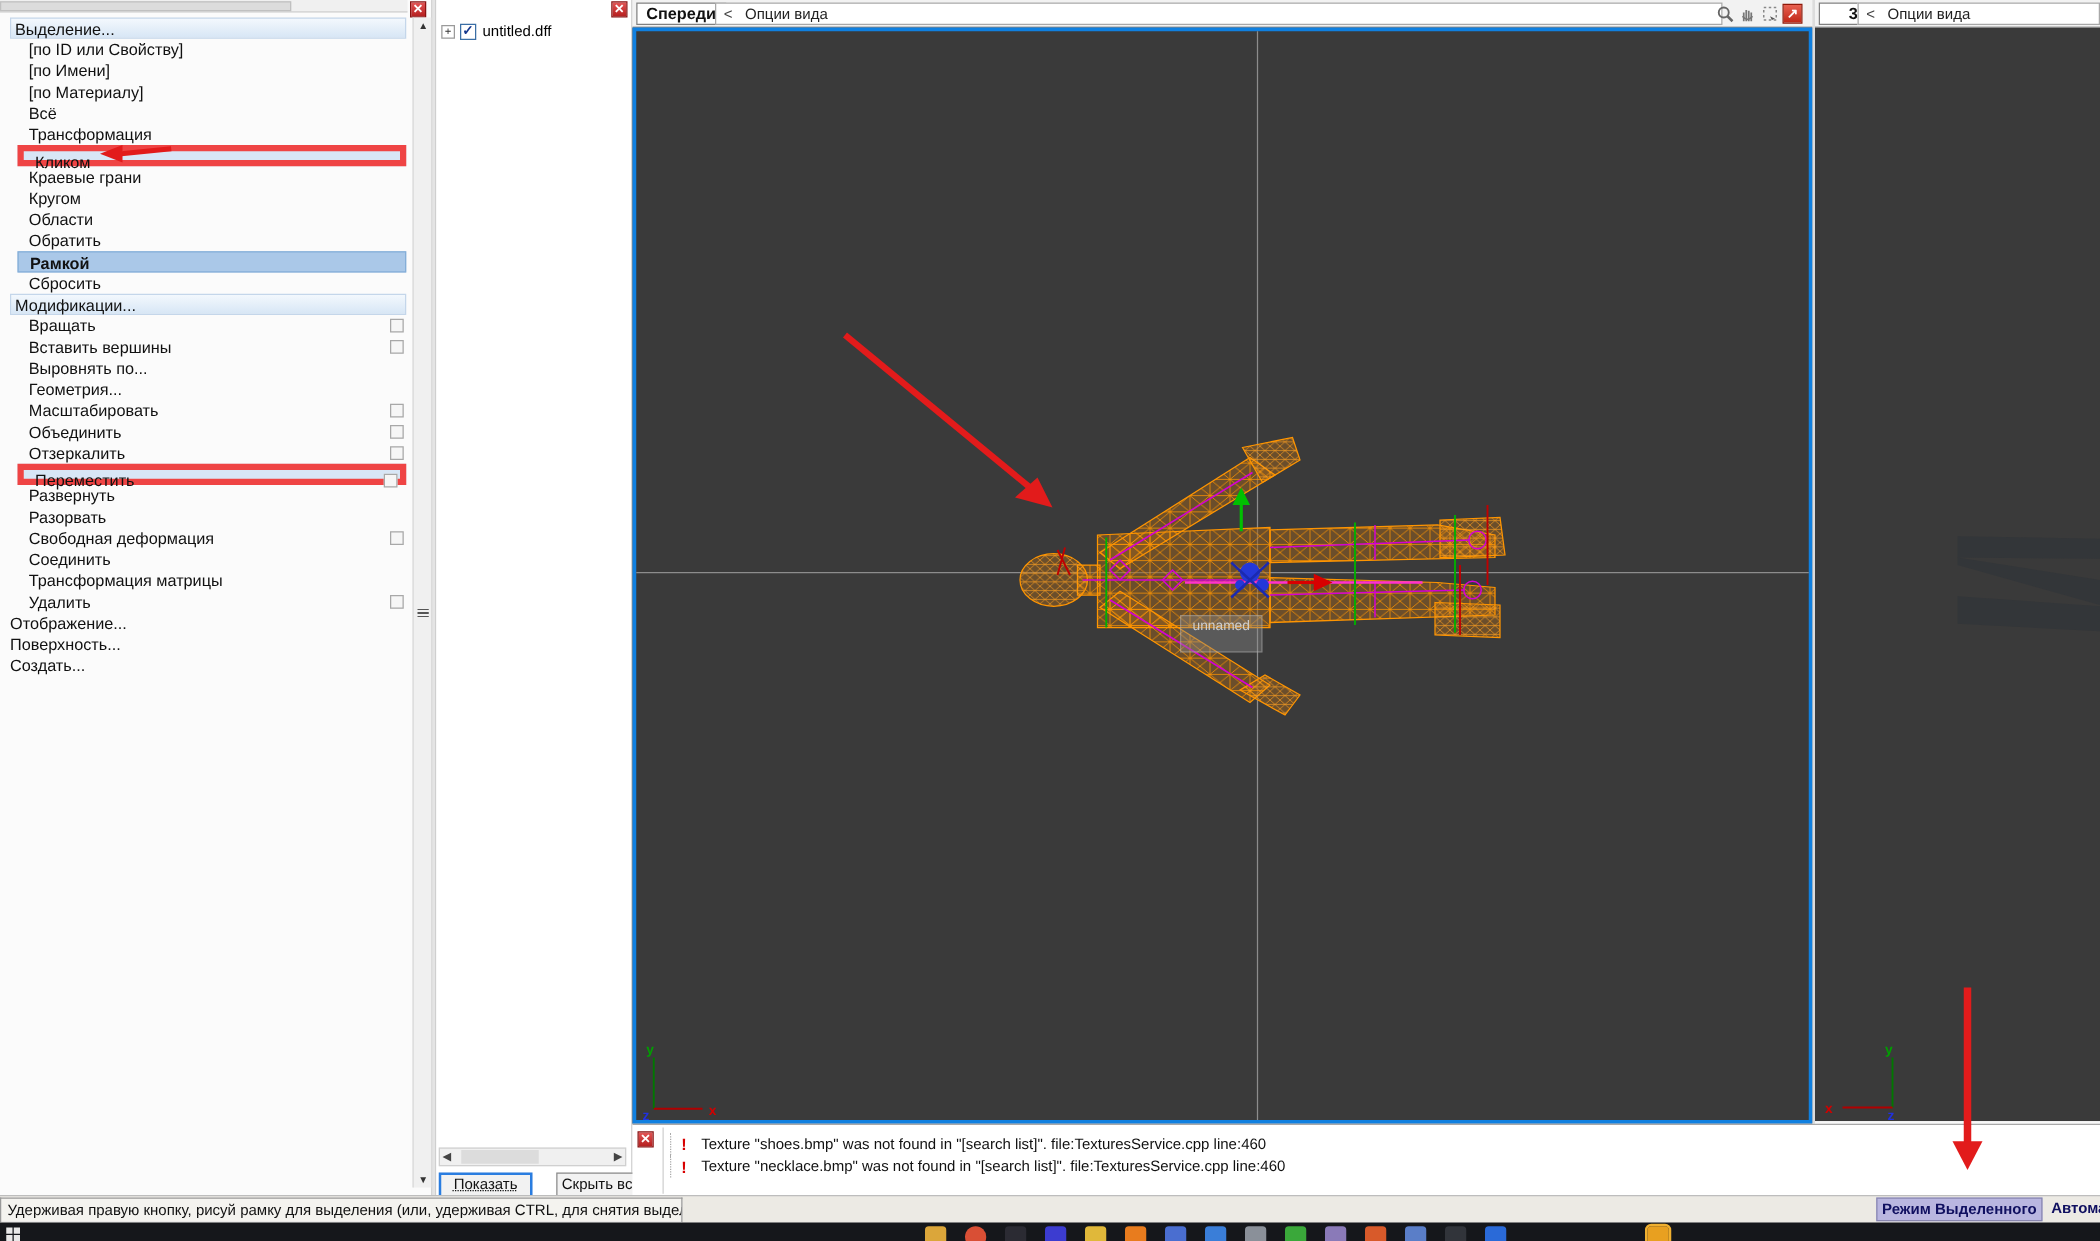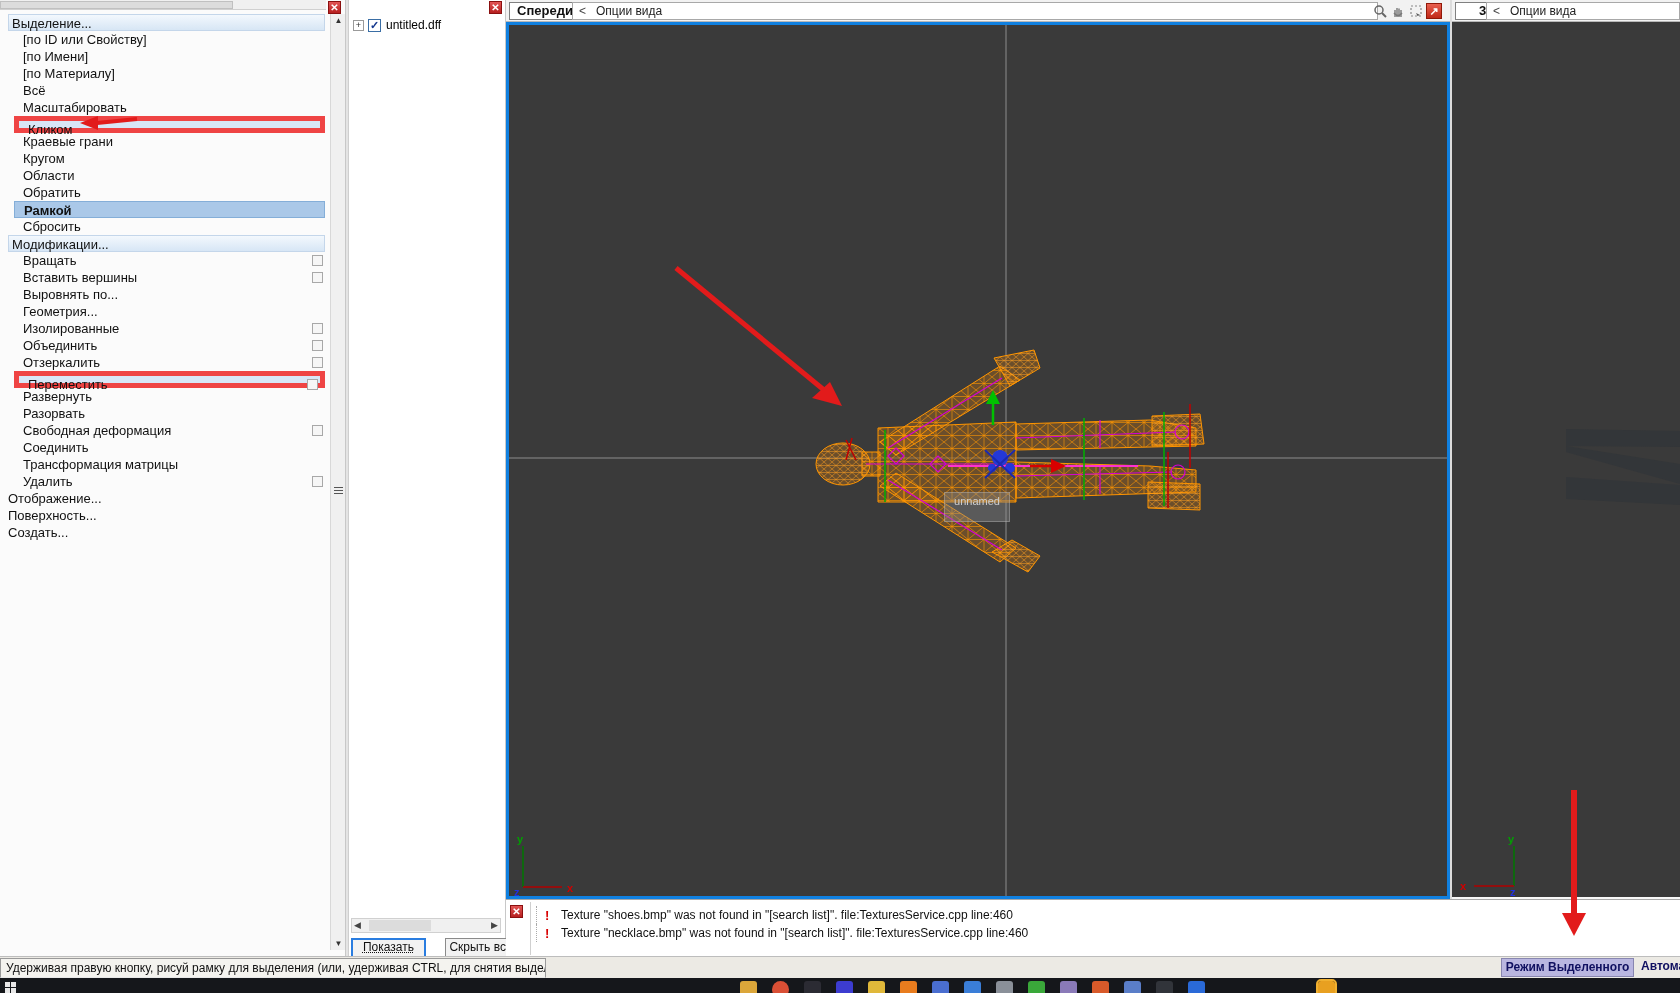--- a/index.html
+++ b/index.html
@@ -116,34 +116,34 @@
     <div class="hscroll abs">
         <div class="hthumb abs"></div>
       </div>
     <div class="close-x abs">✕</div>
     <div id="menu-list" class="abs">
         <div class="mi header"><span>Выделение...</span></div>
         <div class="mi ind"><span>[по ID или Свойству]</span></div>
         <div class="mi ind"><span>[по Имени]</span></div>
         <div class="mi ind"><span>[по Материалу]</span></div>
         <div class="mi ind"><span>Всё</span></div>
-        <div class="mi ind"><span>Масштабировать</span></div>
+        <div class="mi ind"><span>Трансформация</span></div>
         <div class="mi ind hl-light"><span>Кликом</span></div>
         <div class="mi ind"><span>Краевые грани</span></div>
         <div class="mi ind"><span>Кругом</span></div>
         <div class="mi ind"><span>Области</span></div>
         <div class="mi ind"><span>Обратить</span></div>
         <div class="mi ind hl-strong bold"><span>Рамкой</span></div>
         <div class="mi ind"><span>Сбросить</span></div>
         <div class="mi header"><span>Модификации...</span></div>
         <div class="mi ind"><span>Вращать</span><span class="mi-cb"></span></div>
         <div class="mi ind"><span>Вставить вершины</span><span class="mi-cb"></span></div>
         <div class="mi ind"><span>Выровнять по...</span></div>
         <div class="mi ind"><span>Геометрия...</span></div>
-        <div class="mi ind"><span>Изолированные</span><span class="mi-cb"></span></div>
+        <div class="mi ind"><span>Масштабировать</span><span class="mi-cb"></span></div>
         <div class="mi ind"><span>Объединить</span><span class="mi-cb"></span></div>
         <div class="mi ind"><span>Отзеркалить</span><span class="mi-cb"></span></div>
         <div class="mi ind hl-light"><span>Переместить</span><span class="mi-cb"></span></div>
         <div class="mi ind"><span>Развернуть</span></div>
         <div class="mi ind"><span>Разорвать</span></div>
         <div class="mi ind"><span>Свободная деформация</span><span class="mi-cb"></span></div>
         <div class="mi ind"><span>Соединить</span></div>
         <div class="mi ind"><span>Трансформация матрицы</span></div>
         <div class="mi ind"><span>Удалить</span><span class="mi-cb"></span></div>
         <div class="mi"><span>Отображение...</span></div>

